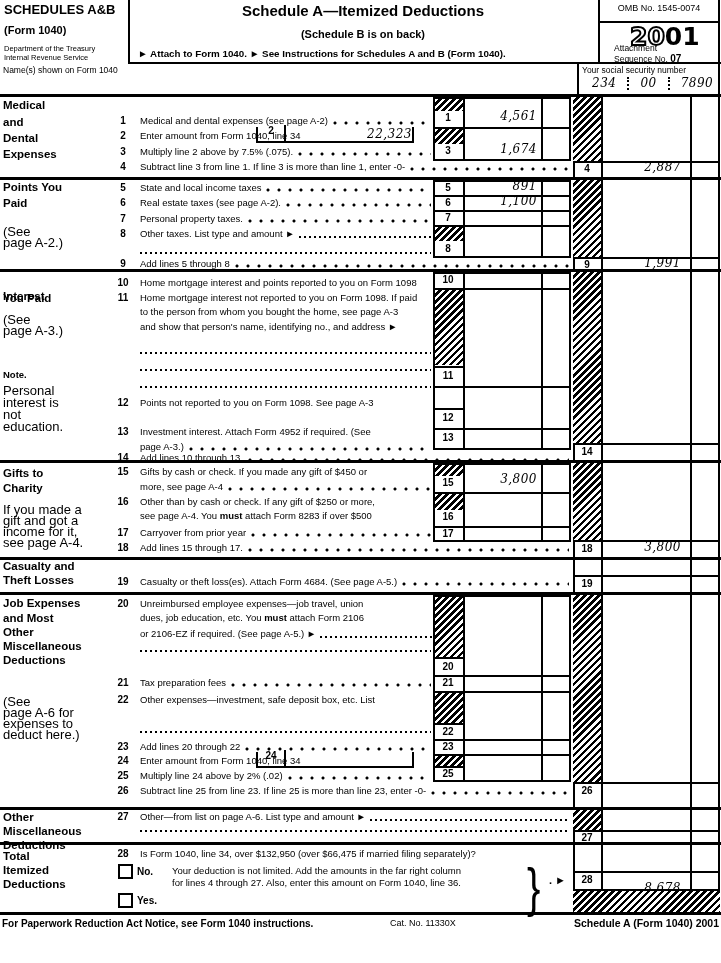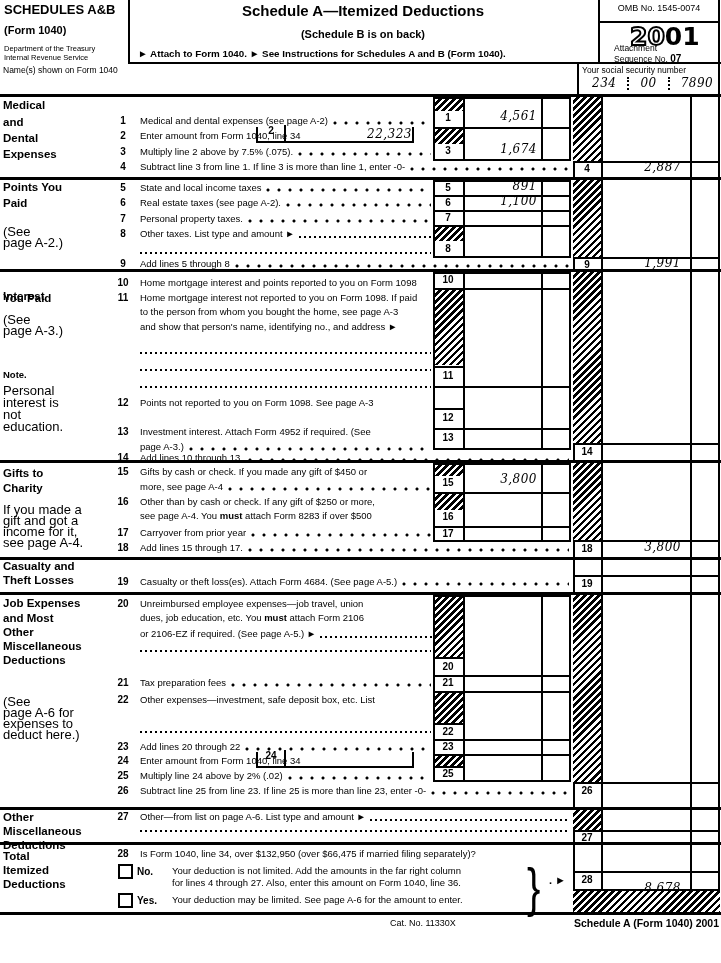--- a/index.html
+++ b/index.html
@@ -405,28 +405,28 @@
   <div class="row" style="left:106px;top:848px;width:460px">
     <span class="lno">28</span>
     <span class="desc">Is Form 1040, line 34, over $132,950 (over $66,475 if married filing separately)?</span>
   </div>
   <div class="chk" style="left:118px;top:864px"></div>
   <div class="t b" style="left:137px;top:866px;font-size:10px">No.</div>
   <div class="t" style="left:172px;top:866px">Your deduction is not limited. Add the amounts in the far right column</div>
   <div class="t" style="left:172px;top:878px">for lines 4 through 27. Also, enter this amount on Form 1040, line 36.</div>
   <div class="chk" style="left:118px;top:893px"></div>
   <div class="t b" style="left:137px;top:895px;font-size:10px">Yes.</div>
-  <div class="t" style="left:172px;top:895px">Your deduction may be limited. See page A-6 for the amount to enter.</div>
   <div class="brace" style="left:527px;top:857px">}</div>
   <div class="t b" style="left:549px;top:874px;font-size:11px">. ►</div>
 
   <div class="hl" style="left:573px;top:871px;width:147px"></div>
   <div class="rnum" style="top:874px">28</div>
   <div class="rval hand" style="top:882px">8,678</div>
   <div class="hl" style="left:573px;top:889px;width:147px"></div>
   <div class="hatch" style="left:573px;top:891px;width:147px;height:21px"></div>
 
   <div class="thick" style="left:0;top:912px;width:721px"></div>
 
+  <div class="abs b" style="left:2px;top:918px;font-size:10px">For Paperwork Reduction Act Notice, see Form 1040 instructions.</div>
   <div class="abs" style="left:390px;top:919px;font-size:9px">Cat. No. 11330X</div>
   <div class="abs b" style="right:2px;top:918px;font-size:10.5px">Schedule A (Form 1040) 2001</div>
 
 </div>
 
 </body></html>

